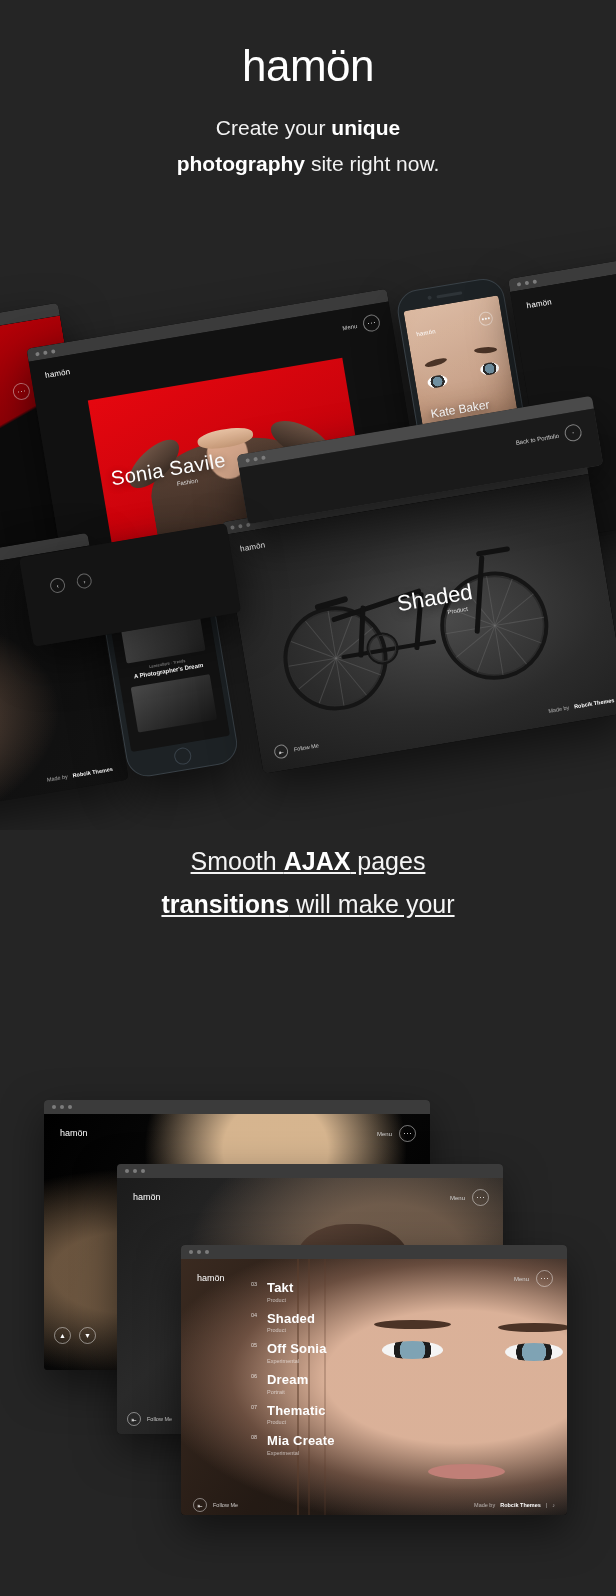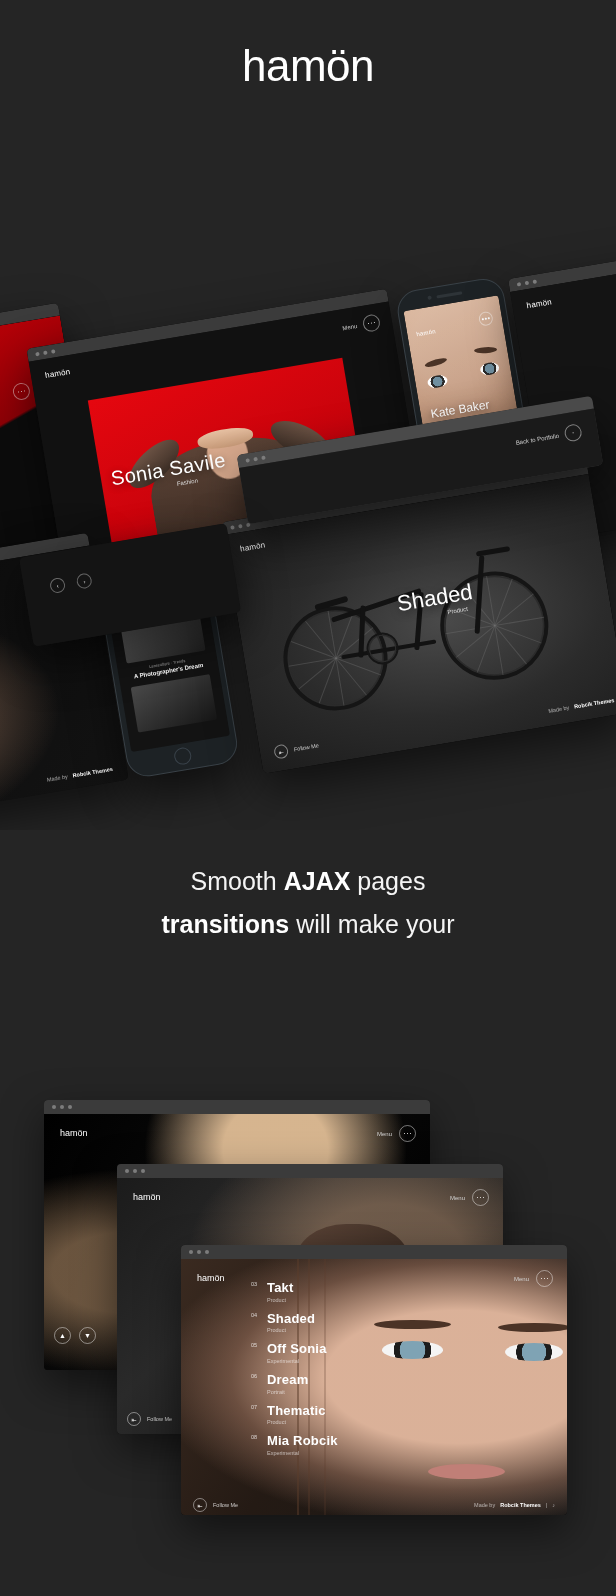--- a/index.html
+++ b/index.html
@@ -133,25 +133,26 @@
   .wheel { position:absolute; border-radius:50%; border:4px solid #151515; box-shadow: inset 0 0 0 1.5px #2b2b2b; }
   .spoke { position:absolute; left:50%; top:50%; width:1px; height:50%; background:rgba(120,120,120,.35); transform-origin: 50% 0; }
   .tube { position:absolute; background:#121212; border-radius:2px; }
 
   
   .chip { border:1px solid rgba(255,255,255,.3); border-radius:20px; color:#ddd; font-size:5px; text-align:center; padding:3px 0; }
   .thumb { background: linear-gradient(150deg,#6d6d6d,#1f1f1f); border-radius:2px; }
 
   
   .mid-text {
-    position: absolute; top: 860px; left: 0; width: 616px;
+    position: absolute; top: 840px; left: 0; width: 616px;
     text-align: center;
     font-size: 25px; line-height: 1.72;
     color: #f4f4f4; font-weight: 300;
     padding: 0 56px;
+    text-decoration: underline;
   }
   .mid-text b { font-weight: 700; color: #fff; }
 
   
   .stack { position:absolute; top: 1080; left:0; width:616px; height:440px; }
 
   .win { position:absolute; border-radius:4px; overflow:hidden; box-shadow: 0 16px 40px rgba(0,0,0,.5); background:#101010; }
   .win .bar { height: 14px; }
   .win .scr { position:absolute; top:14px; left:0; right:0; bottom:0; overflow:hidden; background:#0d0d0d; }
 
@@ -195,20 +196,24 @@
 
   .big-p { position:absolute; font-size:22px; font-weight:700; color:#fff; }
 </style>
 </head>
 <body>
 
 <div class="page">
 
   <div class="hero-head">
     <div class="brand-title">hamön</div>
+    <div class="hero-sub">
+      <span>Create your </span><b>unique</b><br>
+      <b>photography</b><span> site right now.</span>
+    </div>
   </div>
 
   <div class="collage">
     <div class="collage-inner">
 
       <div class="mock" style="left:-90px; top:255px; width:230px; height:250px; transform: rotate(-9.5deg);">
         <div class="bar"></div>
         <div class="screen">
           <div style="position:absolute;inset:0;background:linear-gradient(160deg,#d10009 0%,#8c0006 48%,#0c0c0c 49%);"></div>
           <div class="dotbtn" style="position:absolute;top:60px;right:42px;">
@@ -531,21 +536,21 @@
             <div class="mname">Dream</div>
             <div class="mcat">Portrait</div>
           </div>
           <div class="mitem">
             <div class="mnum">07</div>
             <div class="mname">Thematic</div>
             <div class="mcat">Product</div>
           </div>
           <div class="mitem">
             <div class="mnum">08</div>
-            <div class="mname">Mia Robcik</div>
+            <div class="mname">Mia Create</div>
             <div class="mcat">Experimental</div>
           </div>
         </div>
 
         <div class="wfooter">
           <div class="follow">
             <div class="circ">⇤</div>
             <span>Follow Me</span>
           </div>
           <div class="madeby">

